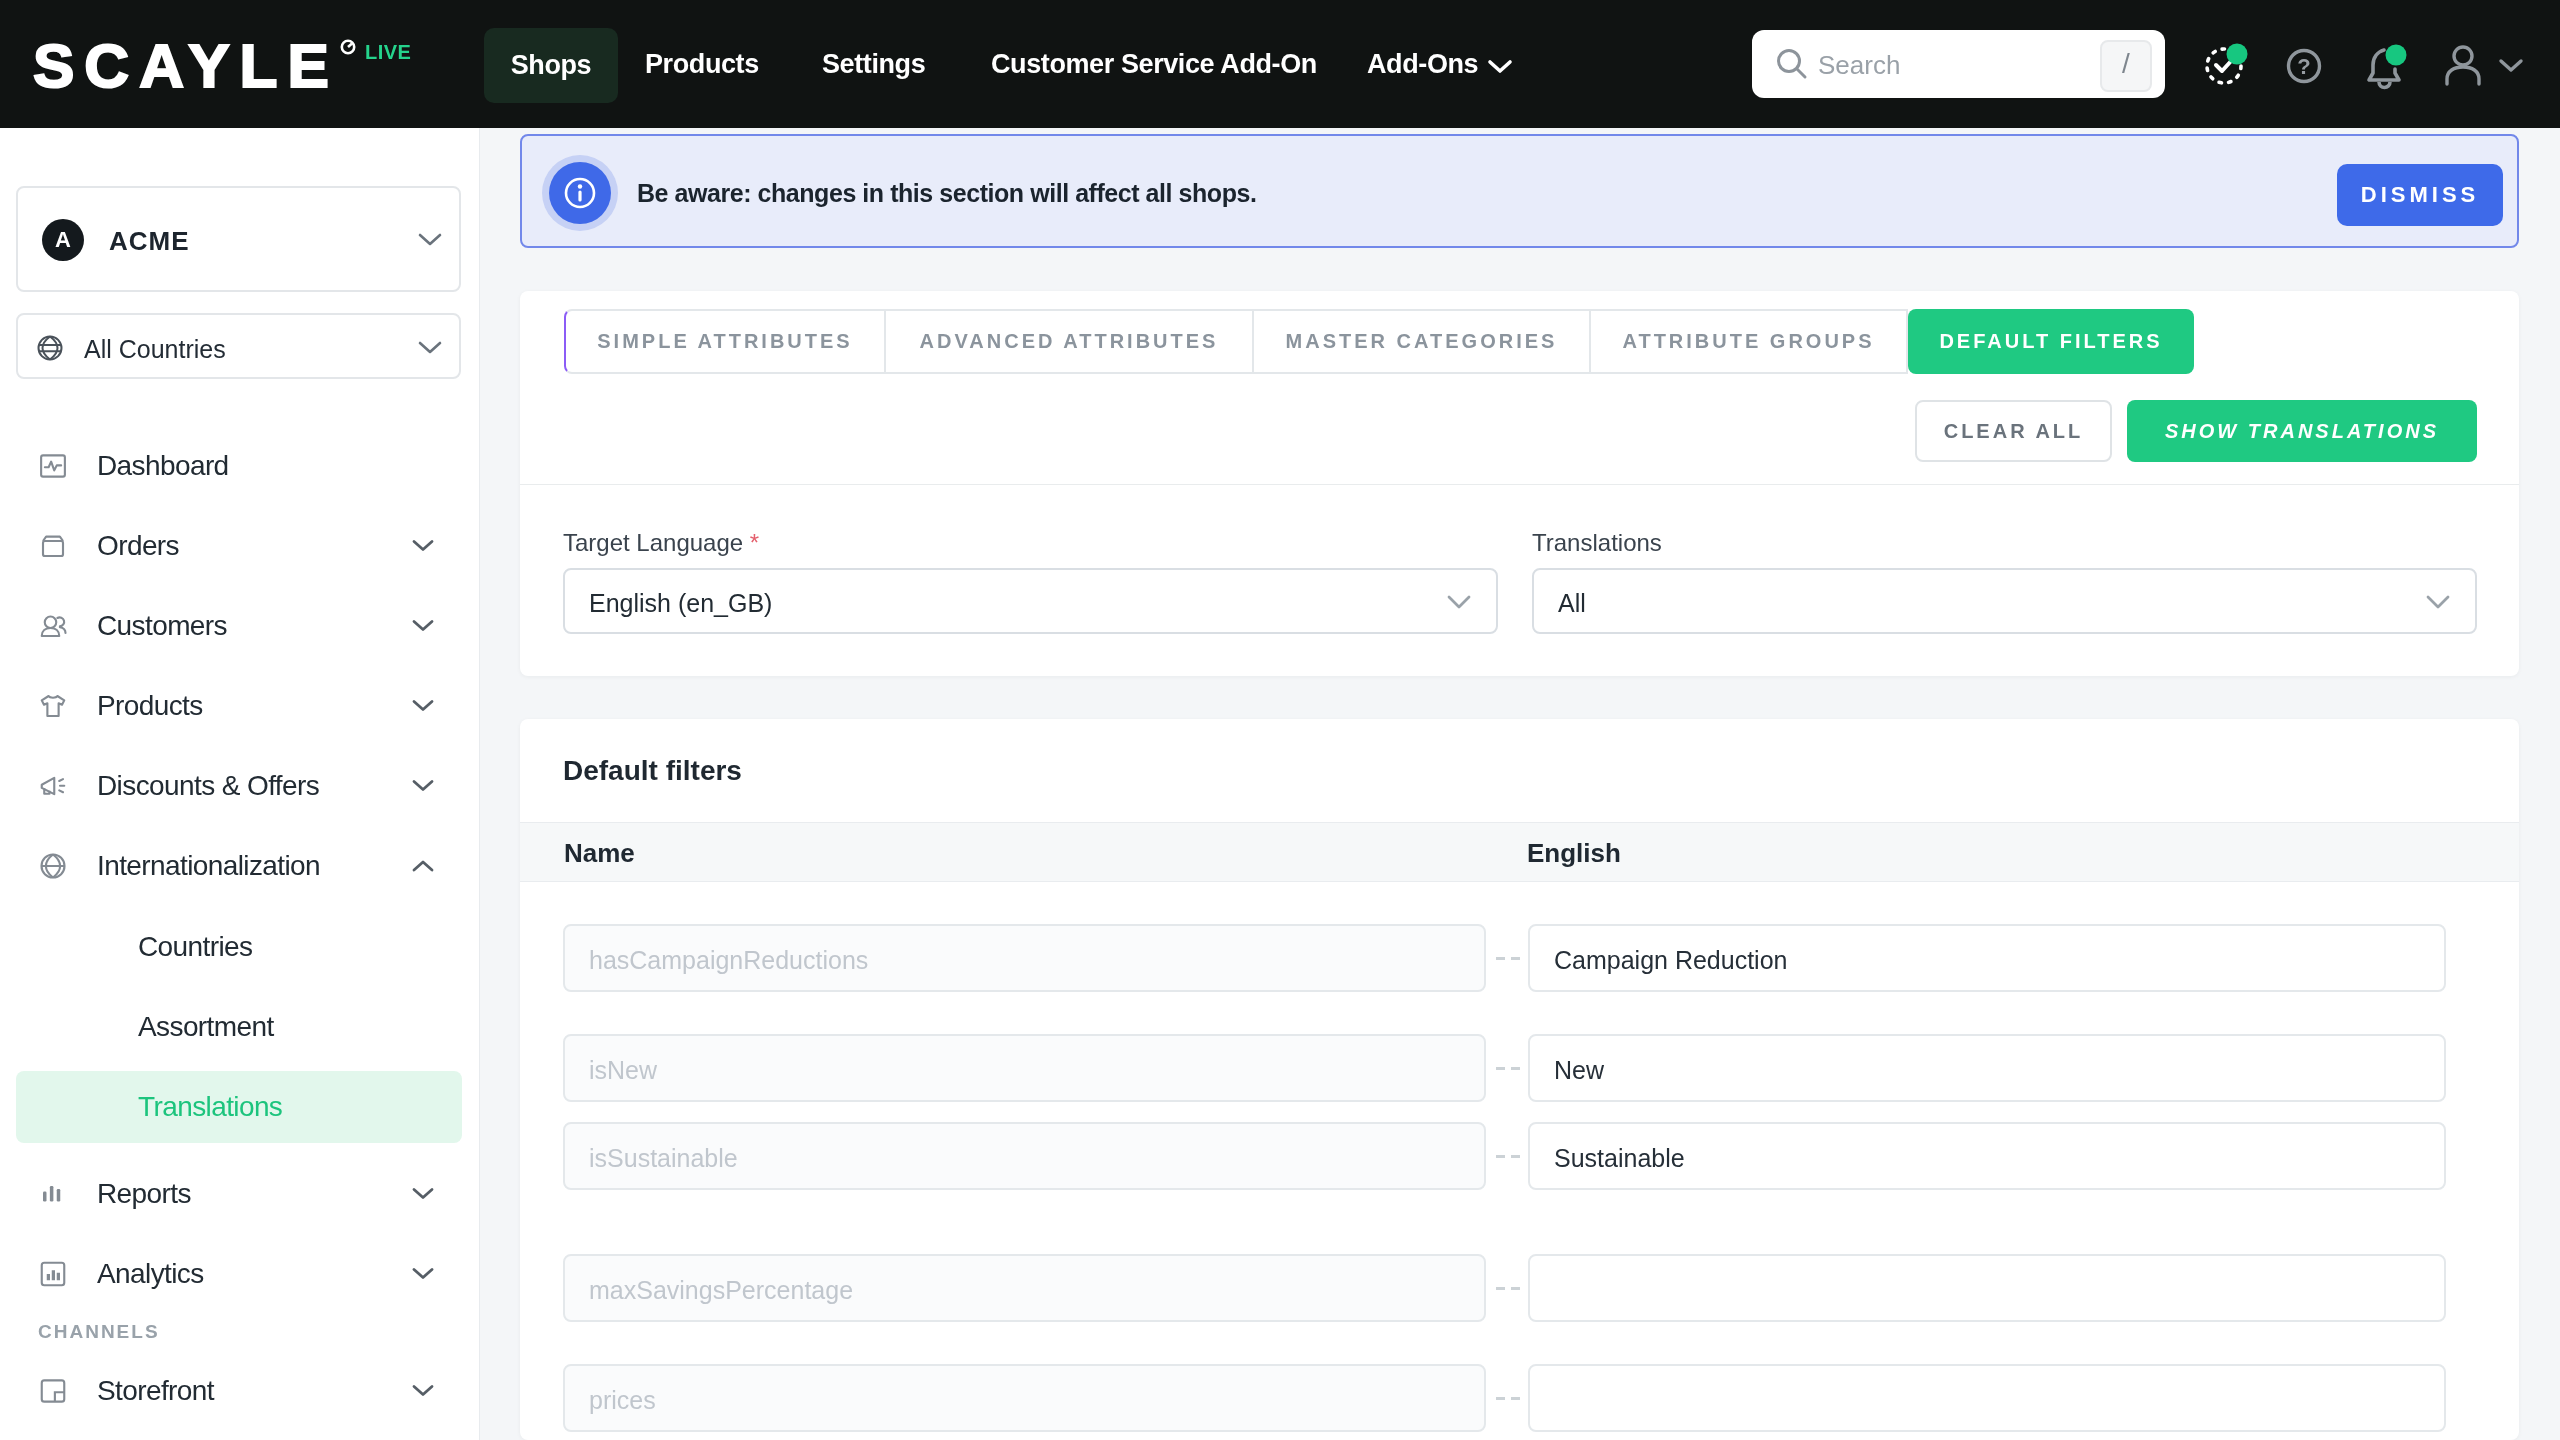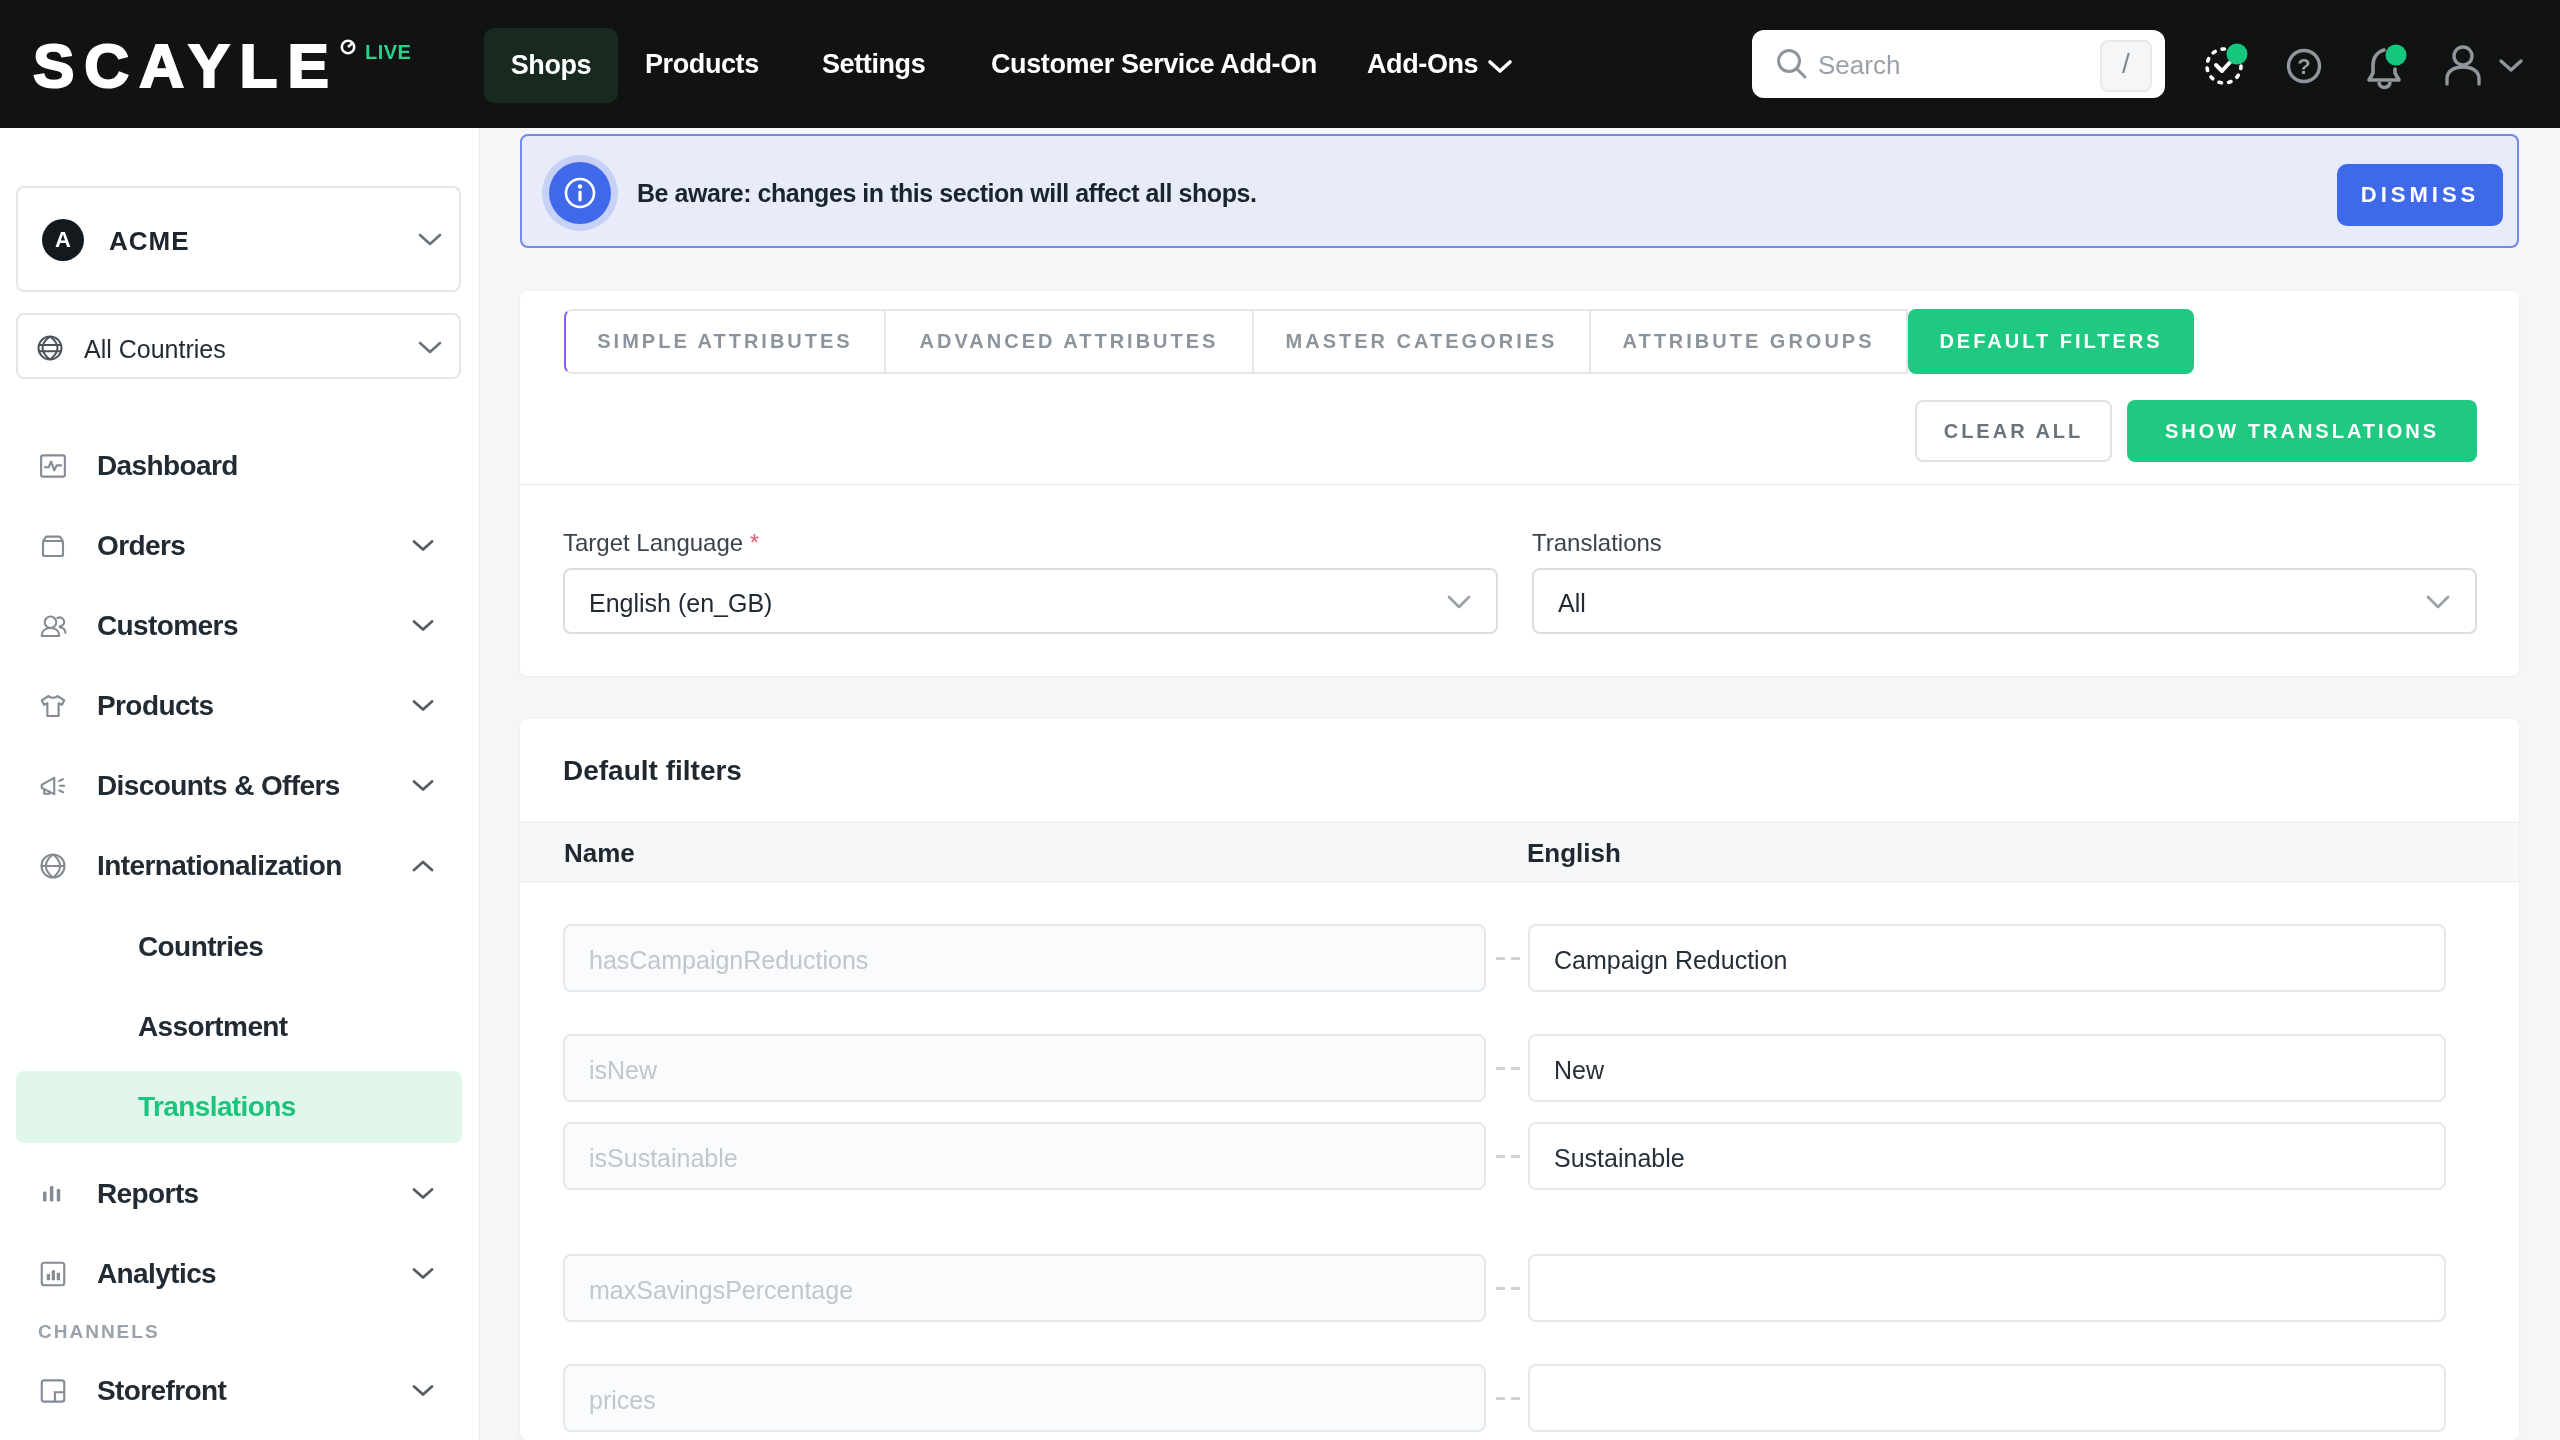--- a/index.html
+++ b/index.html
@@ -27,21 +27,21 @@
   #sidebar { position:absolute; left:0; top:128px; width:480px; height:1312px; background:#fff; border-right:1px solid #e8ebee; }
   .card { position:absolute; left:16px; width:445px; border:2px solid #e3e6e9; border-radius:8px; background:#fff; }
   #acmecard { top:58px; height:106px; }
   #avatar { position:absolute; left:24px; top:31px; width:42px; height:42px; border-radius:50%; background:#14191d; color:#fff; font-size:22px; font-weight:700; text-align:center; line-height:42px; }
   #acmecard .t { position:absolute; left:91px; top:38px; font-size:26px; font-weight:700; color:#1d252e; letter-spacing:1px; }
   #countrycard { top:185px; height:66px; }
   #countrycard .t { position:absolute; left:66px; top:20px; font-size:25px; color:#232c35; }
   .cardchev { position:absolute; left:399px; }
   .menu-item { position:absolute; left:0; width:479px; height:80px; }
   .menu-item .icon { position:absolute; left:38px; top:50%; transform:translateY(-50%); }
-  .menu-item .txt { position:absolute; left:97px; top:50%; transform:translateY(-50%); font-size:28px; font-weight:700; color:#222b33; white-space:nowrap; letter-spacing:-0.6px; }
+  .menu-item .txt { position:absolute; left:97px; top:50%; transform:translateY(-50%); font-size:28px; font-weight:400; color:#222b33; white-space:nowrap; letter-spacing:-0.6px; }
   .menu-item .sub { left:138px; }
   .menu-item .chev { position:absolute; left:410px; top:50%; transform:translateY(-50%); }
   #hl { position:absolute; left:16px; top:943px; width:446px; height:72px; background:#e2f7ec; border-radius:8px; }
   #channels { position:absolute; left:38px; top:1193px; font-size:19px; font-weight:700; letter-spacing:2px; color:#99a2aa; }
 
   
   #main { position:absolute; left:480px; top:128px; width:2080px; height:1312px; background:#f4f6f8; }
 
   #banner { position:absolute; left:40px; top:6px; width:1999px; height:114px; background:#e8ecfa; border:2px solid #7288ea; border-radius:8px; }
   #banner .halo { position:absolute; left:20px; top:19px; width:76px; height:76px; border-radius:50%; background:#c6d1f5; }
@@ -56,21 +56,21 @@
   .tab { position:absolute; top:18px; height:65px; background:#fff; border:2px solid #e3e7ea; border-left:none; color:#8b949d; font-size:20px; font-weight:700; letter-spacing:3px; text-align:center; }
   .tab span { display:inline-block; vertical-align:middle; }
   .tab::after { content:""; display:inline-block; height:100%; vertical-align:middle; }
   #tab1 { left:44px; width:322px; border-left:2px solid #8b5cf6; border-radius:8px 0 0 8px; }
   #tab2 { left:366px; width:368px; }
   #tab3 { left:734px; width:337px; }
   #tab4 { left:1071px; width:317px; }
   #tab5 { left:1388px; width:286px; background:#1fc982; border:none; color:#fff; border-radius:8px; }
 
   #clearall { position:absolute; left:1395px; top:109px; width:197px; height:62px; border:2px solid #dfe3e6; border-radius:8px; background:#fff; color:#6a737c; font-size:20px; font-weight:700; letter-spacing:3px; text-align:center; line-height:58px; }
-  #showtr { position:absolute; left:1607px; top:109px; width:350px; height:62px; border-radius:8px; background:#1fc982; color:#fff; font-size:20px; font-weight:700; letter-spacing:3px; text-align:center; line-height:62px; }
+  #showtr { position:absolute; left:1607px; top:109px; width:350px; height:62px; border-radius:8px; background:#1fc982; color:#fff; font-size:20px; font-weight:700; letter-spacing:3px; text-align:center; line-height:62px;font-style:italic; }
   #divider1 { position:absolute; left:0; top:193px; width:1999px; height:1px; background:#e9eced; }
 
   .flabel { position:absolute; top:240px; font-size:24px; line-height:24px; color:#3a434d; }
   .select { position:absolute; top:277px; height:66px; background:#fff; border:2px solid #d9dee3; border-radius:8px; }
   .select .v { position:absolute; left:24px; top:19px; font-size:25px; color:#222b33; }
   .select svg { position:absolute; right:24px; top:24px; }
 
   #dfheading { position:absolute; left:43px; top:36px; font-size:28px; line-height:32px; font-weight:700; color:#1f2831; }
   #thead { position:absolute; left:0; top:103px; width:1999px; height:60px; background:#f6f8f9; border-top:1px solid #e9ecef; border-bottom:1px solid #e9ecef; }
   .th { position:absolute; top:17px; font-size:26px; line-height:26px; font-weight:700; color:#202932; }

